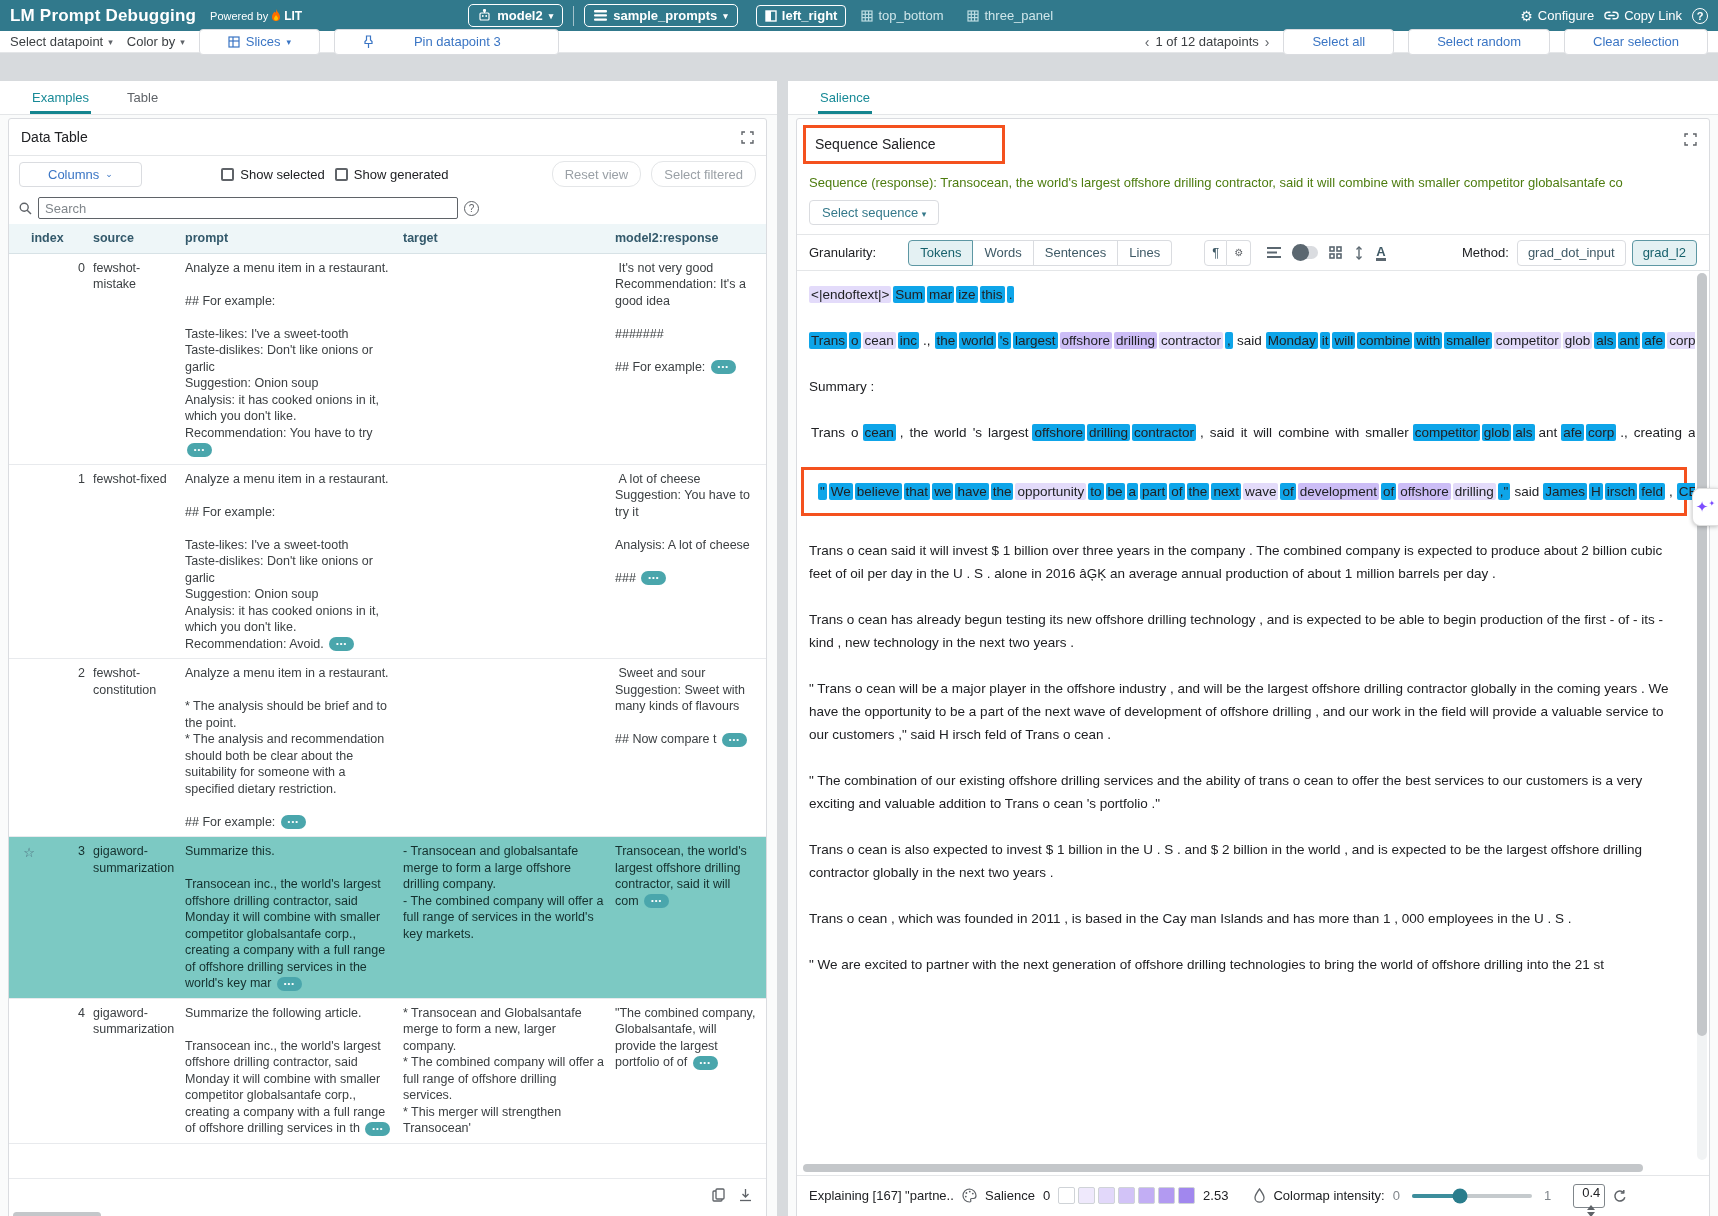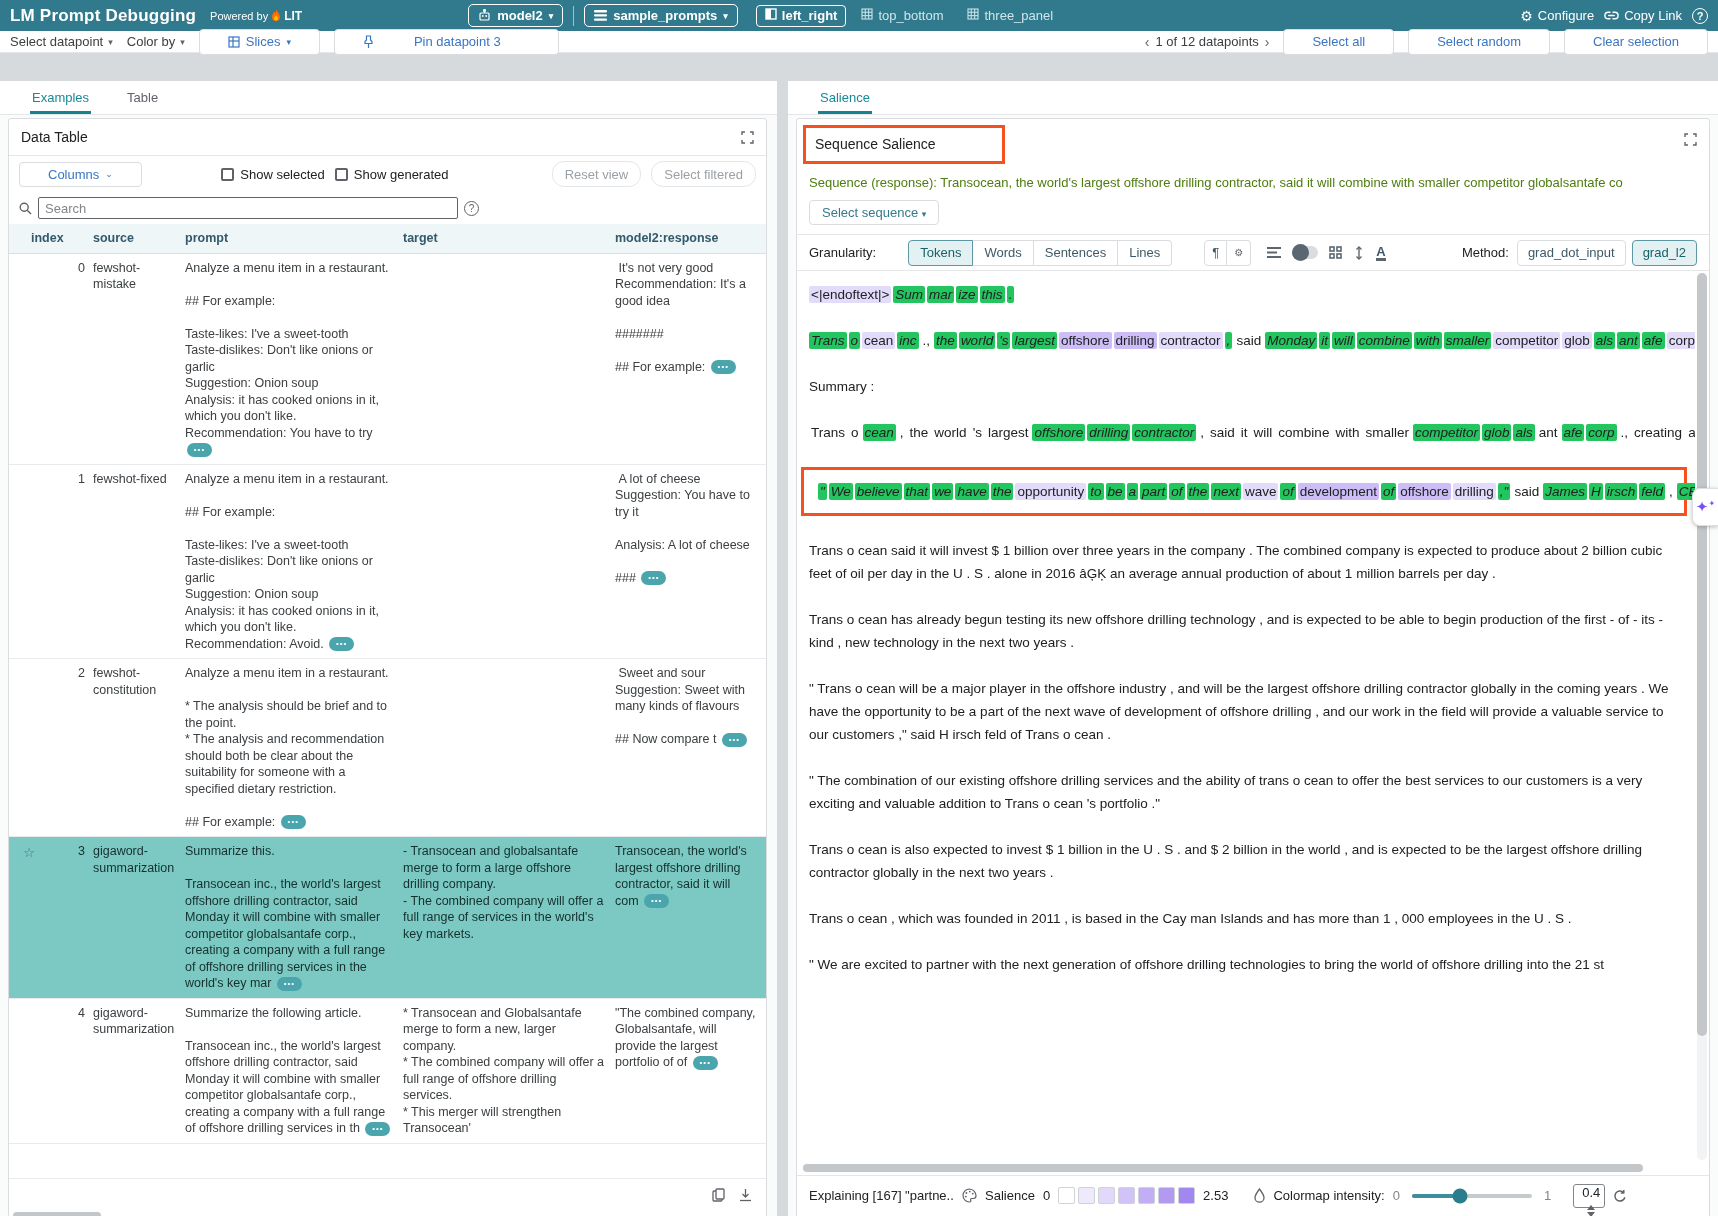--- a/index.html
+++ b/index.html
@@ -6,21 +6,21 @@
   html,body { width:1718px; height:1216px; font-family:"Liberation Sans",sans-serif; background:#d7dadd; overflow:hidden; }
 
   
   .app-header { height:31px; background:#31798c; display:flex; align-items:center; color:#fff; padding:0 10px; gap:10px; }
   .app-title { font-size:17px; font-weight:bold; letter-spacing:.2px; }
   .powered { font-size:11px; display:flex; align-items:center; gap:3px; margin-left:4px; }
   .powered b { font-size:12px; }
   .hdr-spacer { flex:1; }
   .hdr-btn { display:flex; align-items:center; gap:6px; border:1px solid #fff; border-radius:5px; padding:2px 9px; font-size:13px; font-weight:bold; height:23px; cursor:pointer; }
   .hdr-sep { width:1px; height:20px; background:rgba(255,255,255,.55); }
-  .layout-btn { display:flex; gap:5px; font-size:13px; padding:2px 8px; height:22px; border:1px solid transparent; border-radius:4px; color:#cfe6ea; cursor:pointer; }
+  .layout-btn { display:flex; align-items:center; gap:5px; font-size:13px; padding:2px 8px; height:22px; border:1px solid transparent; border-radius:4px; color:#cfe6ea; cursor:pointer; }
   .layout-btn.active { border-color:#fff; color:#fff; font-weight:bold; }
   .hdr-action { display:flex; align-items:center; gap:5px; font-size:13px; cursor:pointer; }
   .help-circle { width:16px; height:16px; border:1.5px solid #fff; border-radius:50%; font-size:11px; display:flex; align-items:center; justify-content:center; font-weight:bold; }
   .caret { font-size:9px; }
 
   
   .toolbar { height:22px; background:#fff; display:flex; align-items:center; padding:0 10px; gap:14px; border-bottom:1px solid #e4e6e8; }
   .tb-plain { font-size:13px; color:#3c4043; display:flex; align-items:center; gap:5px; cursor:pointer; }
   .tb-btn { display:flex; align-items:center; gap:6px; border:1px solid #dadce0; border-radius:4px; background:#fff; color:#3a75c4; font-size:13px; padding:3px 28px; height:26px; cursor:pointer; }
   .tb-spacer { flex:1; }
@@ -88,21 +88,21 @@
   .a-underline { font-size:13px; font-weight:bold; color:#3f5a66; border-bottom:3px solid #5b6770; line-height:13px; }
   .method-wrap { margin-left:auto; display:flex; align-items:center; gap:8px; }
   .chip { border:1px solid #dadce0; border-radius:4px; background:#fff; color:#3f5a66; font-size:13px; padding:3px 10px; height:26px; cursor:pointer; font-family:"Liberation Sans",sans-serif; }
   .chip.sel { background:#e4f1f3; border-color:#5d97a3; color:#17616c; }
 
   .tokens-wrap { flex:1; position:relative; overflow:hidden; }
   .tokens { position:absolute; inset:0 14px 0 0; padding:12px 14px 0 12px; overflow:hidden; font-size:13.5px; color:#202124; }
   .tpara { margin-bottom:23px; line-height:23px; }
   .tok { padding:1px 2px; border-radius:2px; margin-right:2px; }
   .h0 { background:transparent; }
-  .h1 { background:#22c55e;font-style:italic; }
+  .h1 { background:#0ea5e9; }
   .h2 { background:#e3dbfa; }
   .h3 { background:#ccbdf6; }
   .ann-box-para { border:3px solid #f4511e; padding:10px 14px; margin:0 -6px 23px -8px; }
   .vscroll { position:absolute; right:2px; top:2px; bottom:2px; width:10px; background:#f1f3f4; border-radius:5px; }
   .vthumb { position:absolute; right:0; width:10px; background:#c4c7ca; border-radius:5px; }
 
   .sal-footer { flex:none; height:40px; border-top:1px solid #e4e6e8; display:flex; align-items:center; padding:0 12px; gap:8px; font-size:13px; color:#202124; }
   .explaining { width:145px; white-space:nowrap; overflow:hidden; }
   .swatches { display:flex; gap:3px; align-items:center; }
   .sw { width:17px; height:17px; border:1px solid #cfd3d7; border-radius:2px; }

